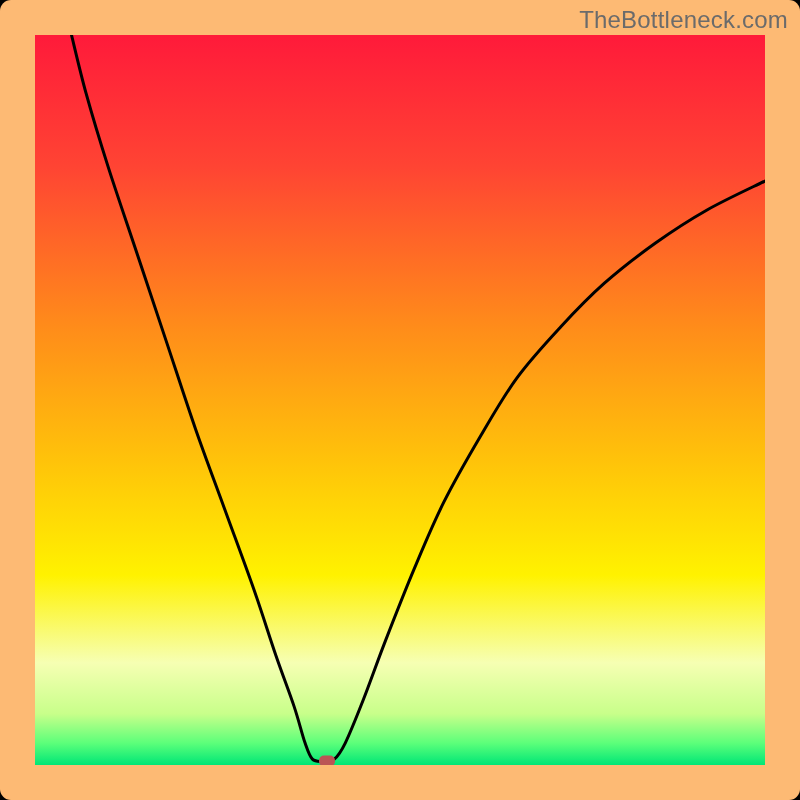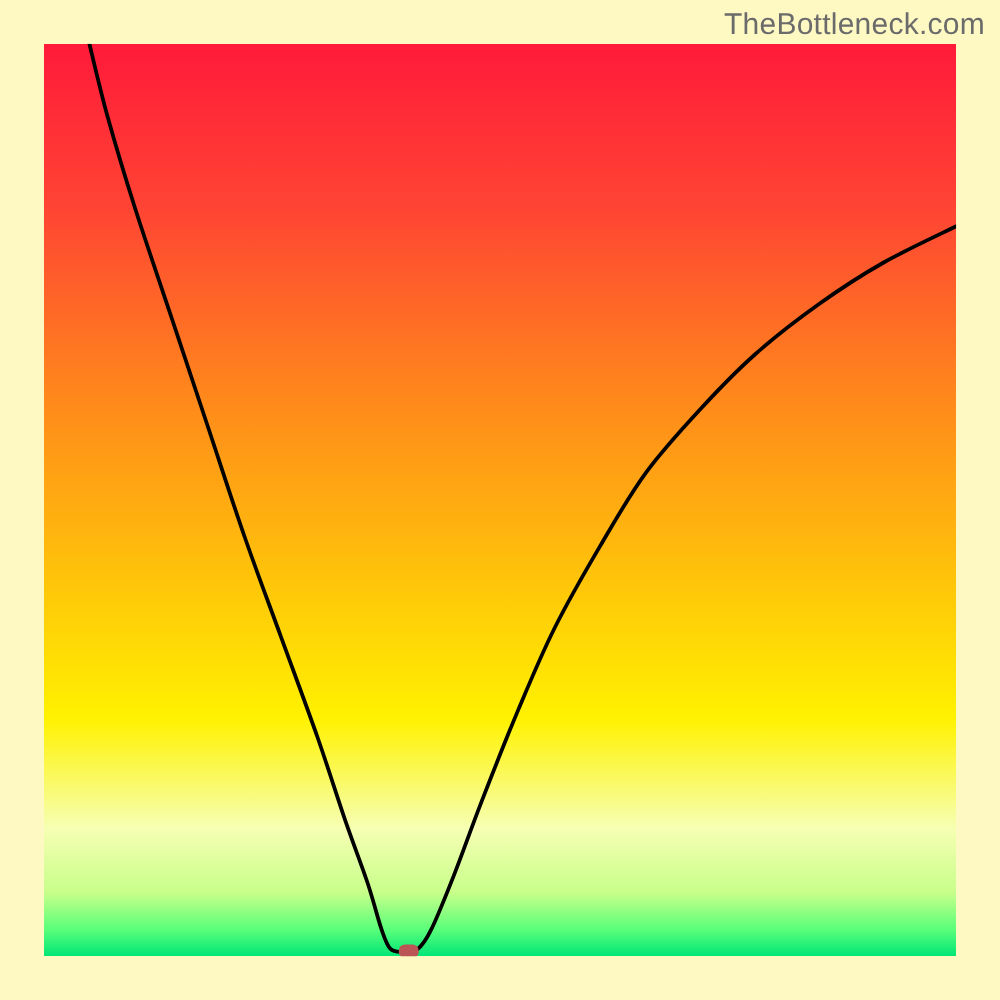--- a/index.html
+++ b/index.html
@@ -10,21 +10,22 @@
     background: #000;
     overflow: hidden;
     font-family: Arial, Helvetica, sans-serif;
   }
   .frame {
     position: absolute;
     left: 0;
     top: 0;
     width: 800px;
     height: 800px;
-    background: #fef9c3;
+    background: #fdba74;
+    border-radius: 11px;
   }
   .plot {
     position: absolute;
     left: 35px;
     top: 35px;
     width: 730px;
     height: 730px;
     overflow: hidden;
   }
   .gradient {

